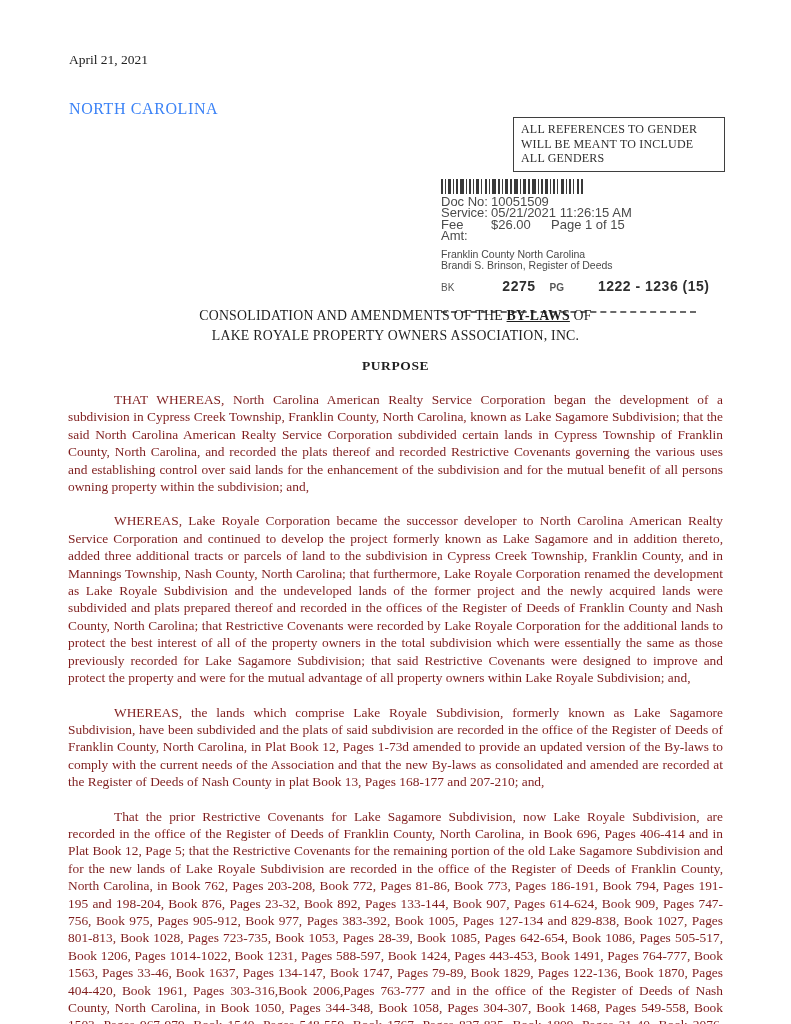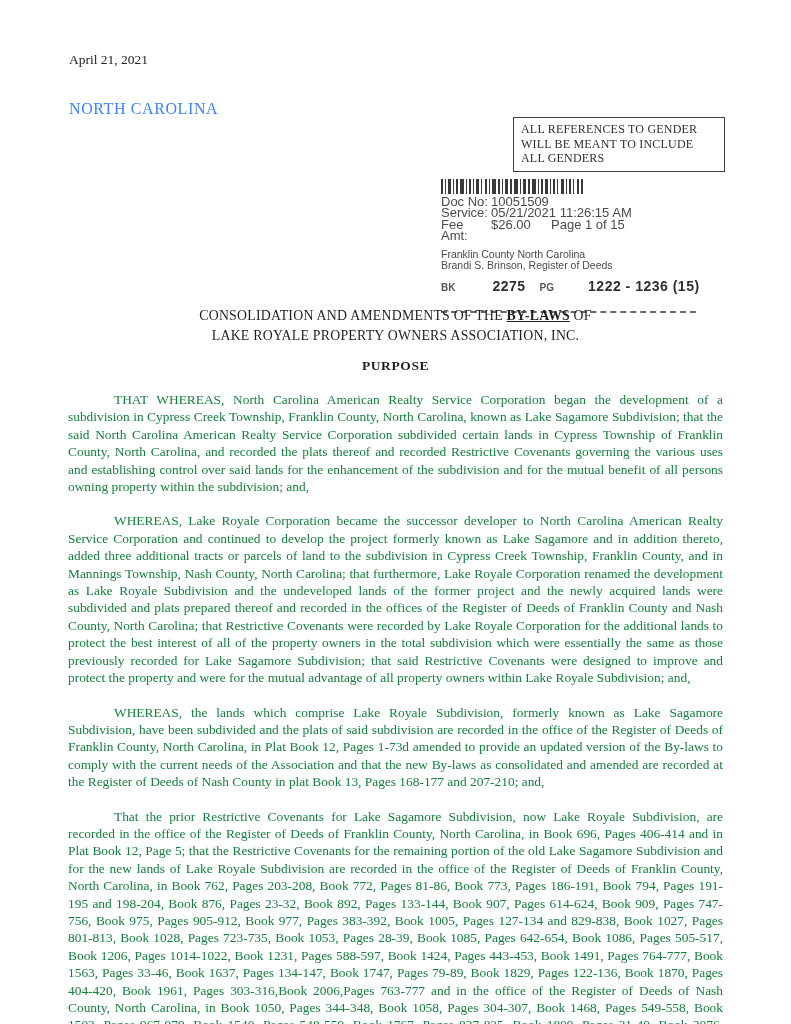--- a/index.html
+++ b/index.html
@@ -33,21 +33,21 @@
     width:300px;
     font-family:"Liberation Sans", sans-serif;
     color:#4a4a4a;
   }
   .barcode { display:block; margin-bottom:2px; }
   .srow { display:flex; position:relative; font-size:13px; line-height:11.3px; }
   .slabel { width:50px; flex:0 0 auto; }
   .page-count { position:absolute; left:110px; top:0; }
   .county-block { margin-top:8px; font-size:10.5px; line-height:11.3px; }
   .bk-row { margin-top:6px; display:flex; align-items:baseline; }
-  .bk-label { font-size:10px; color:#555; font-weight:bold; margin-right:9px; }
+  .bk-label { font-size:10px; color:#555; font-weight:normal; margin-right:20px; }
   .bk-value { font-size:14px; font-weight:bold; color:#2f2f2f; letter-spacing:0.5px;margin-left:28px; }
   .pg-label { font-size:10px; color:#555; font-weight:bold; margin:0 6px 15px 14px; }
   .stamp-dashes {
     margin-top:3px; width:255px; height:0;
     border-top:2.5px dashed #6a6a6a;
   }
   .content {
     position:absolute; left:68px; top:300px; width:655px;
   }
   .doc-title {
@@ -59,21 +59,21 @@
   .title-em { font-weight:bold; text-decoration:underline; }
   .section-heading {
     text-align:center; font-weight:bold;
     font-size:13.5px; letter-spacing:0.6px;
     margin-top:13px; color:#1f1f1f;
   }
   .para {
     margin-top:17px;
     font-size:13.4px; line-height:17.4px;
     text-align:justify; text-indent:46px;
-    color:#15803d;
+    color:#7f1d1d;
   }
 </style>
 </head>
 <body>
 
 <div class="page">
 
   <div class="doc-date">April 21, 2021</div>
 
   <div class="state-heading">NORTH CAROLINA</div>

